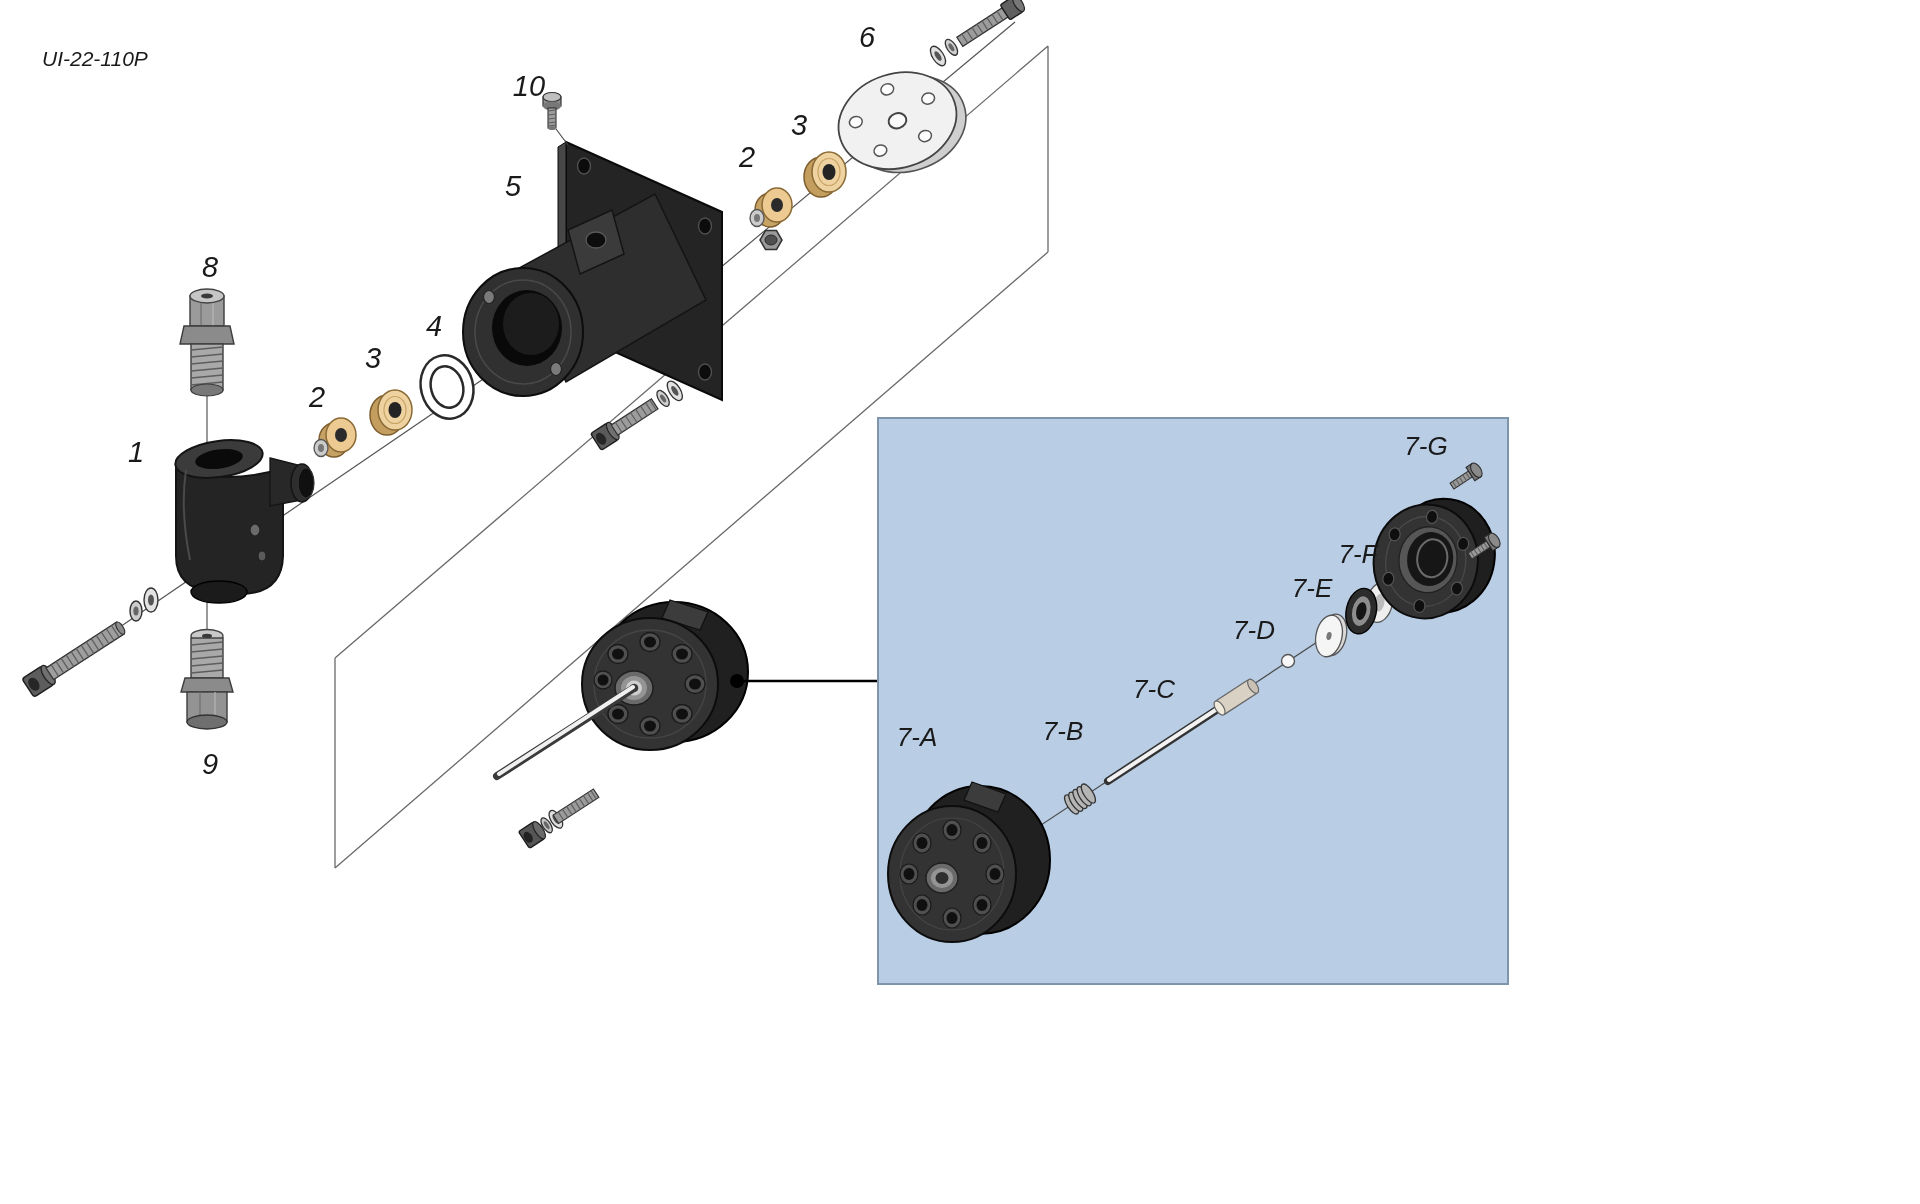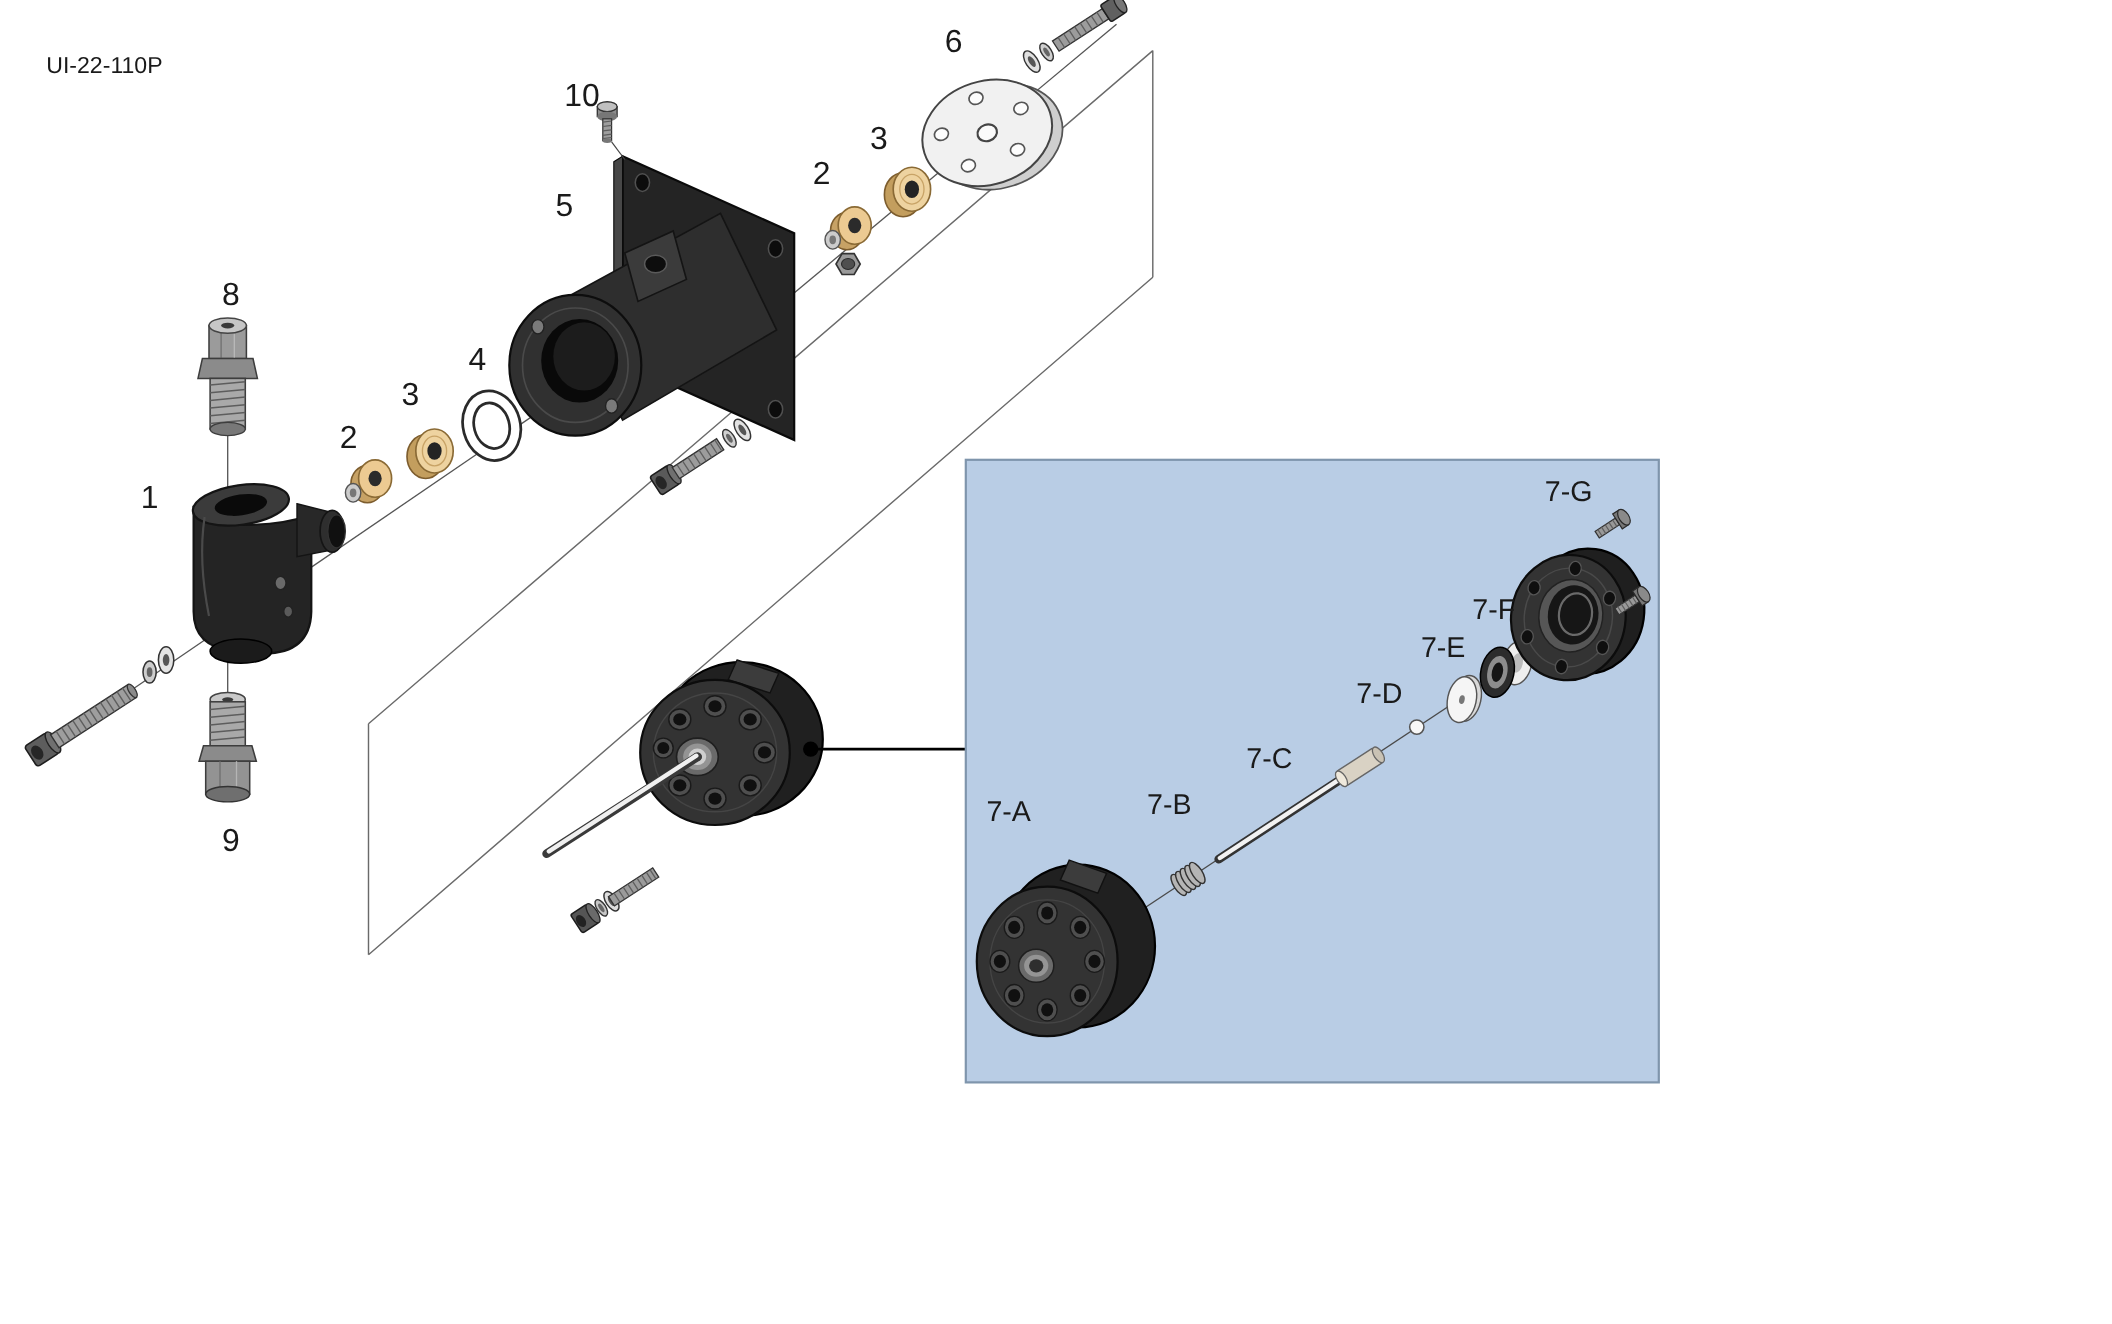--- a/index.html
+++ b/index.html
@@ -1,17 +1,17 @@
 <!DOCTYPE html>
 <html><head>
 <meta charset="utf-8">
 <style>
   * { box-sizing: border-box; }
   html, body { margin: 0; padding: 0; background: #ffffff; }
-  .stage { position: relative; width: 1920px; height: 1204px; background: #ffffff; overflow: hidden; }
+  .stage { position: relative; width: 1920px; height: 1204px; background: #ffffff; overflow: hidden; font-style: italic; }
   svg { display: block; }
   text { font-family: "Liberation Sans", sans-serif; fill: #1a1a1a; }
   .callout { font-size: 29px; }
   .inset-callout { font-size: 26px; }
   .docid { font-size: 21px; }
 </style>
 </head>
 <body>
 
 <div class="stage">

